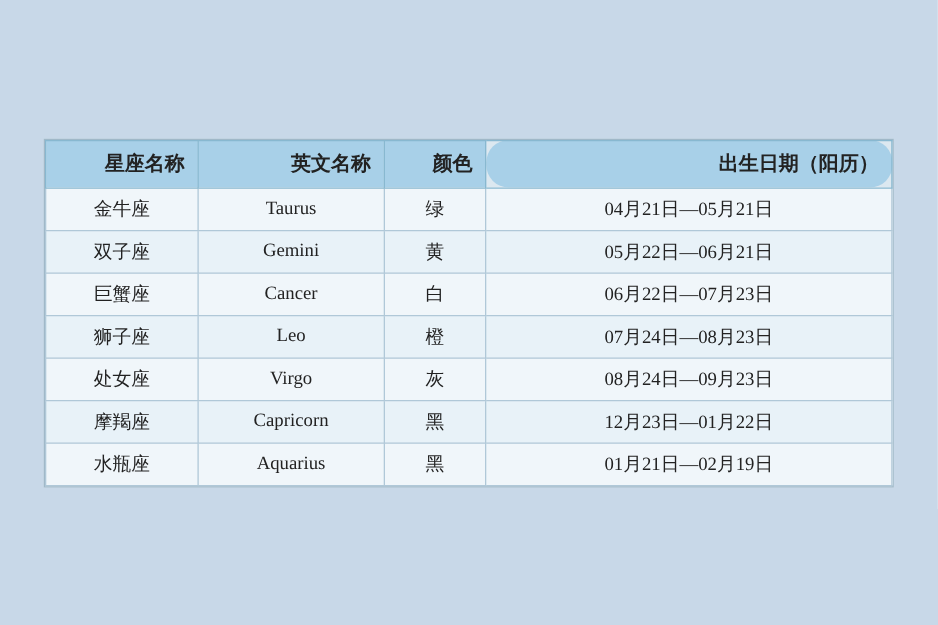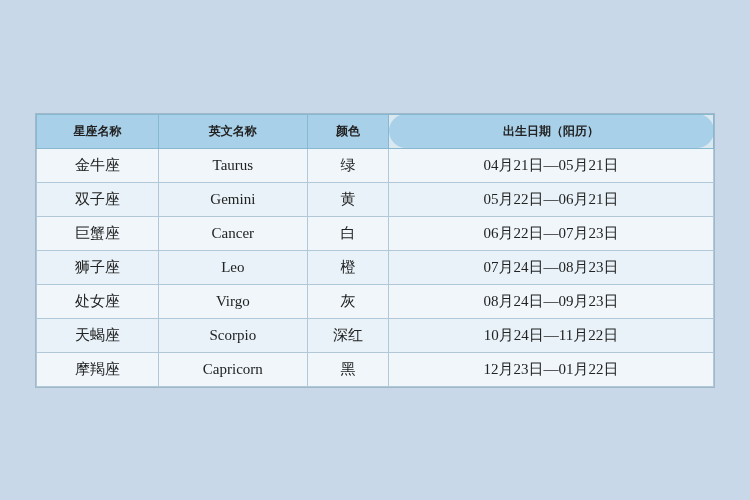--- a/index.html
+++ b/index.html
@@ -26,22 +26,22 @@
 
     table {
       width: 100%;
       border-collapse: collapse;
     }
 
     thead tr th {
       background-color: #a8d0e8;
       border: 1px solid #88b8d0;
       padding: 8px 10px;
-      text-align: center;
-      font-size: 12px;
+      text-align: right;
+      font-size: 16px;
       font-weight: bold;
       color: #222;
     }
 
     tbody tr td {
       border: 1px solid #b0c8d8;
       padding: 7px 10px;
       text-align: center;
       font-size: 15px;
       color: #222;
@@ -95,26 +95,26 @@
           <td>橙</td>
           <td>07月24日—08月23日</td>
         </tr>
         <tr>
           <td>处女座</td>
           <td>Virgo</td>
           <td>灰</td>
           <td>08月24日—09月23日</td>
         </tr>
         <tr>
-          <td>天蝎座</td>
-          <td>Scorpio</td>
-          <td>深红</td>
-          <td>10月24日—11月22日</td>
-        </tr>
-        <tr>
           <td>摩羯座</td>
           <td>Capricorn</td>
           <td>黑</td>
           <td>12月23日—01月22日</td>
+        </tr>
+        <tr>
+          <td>水瓶座</td>
+          <td>Aquarius</td>
+          <td>黑</td>
+          <td>01月21日—02月19日</td>
         </tr>
       </tbody>
   </table>
 </div>
 
 </body></html>

